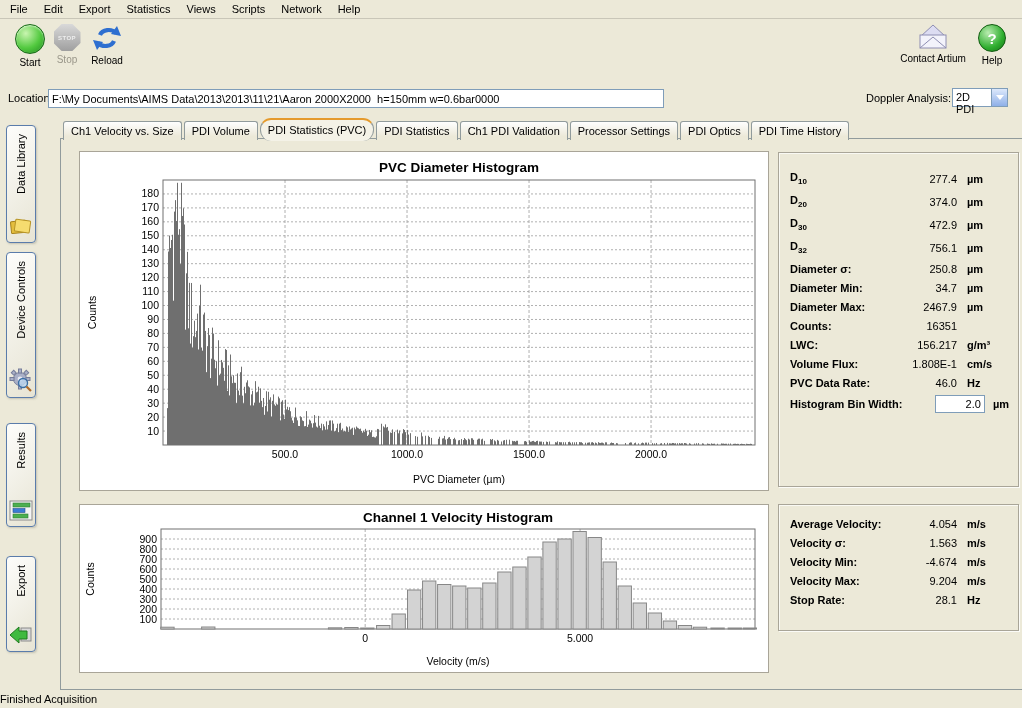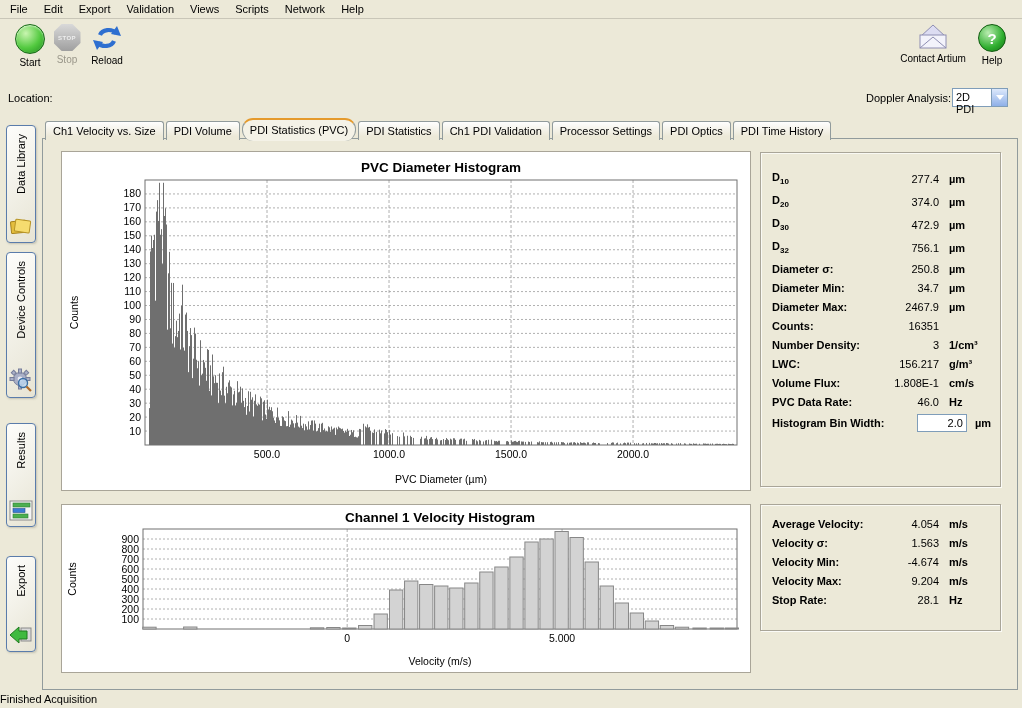--- a/index.html
+++ b/index.html
@@ -44,21 +44,21 @@
 
   
   .side-btn{position:absolute;left:6px;width:30px;border:1px solid #5a7cab;border-radius:4px;
      background:linear-gradient(135deg,#fdfdfb,#e7e4d4);display:flex;flex-direction:column;
      align-items:center;padding:8px 0 5px 0;box-sizing:border-box;cursor:default;
      box-shadow:1px 1px 2px rgba(120,120,110,.35);}
   .vtext{writing-mode:vertical-rl;transform:rotate(180deg);font-size:11px;white-space:nowrap;}
   .side-icon{margin-top:auto;}
 
   
-  #main{position:absolute;left:42px;top:118px;width:804px;height:572px;}
+  #main{position:absolute;left:60px;top:118px;width:804px;height:572px;}
   #tabstrip{position:absolute;left:3px;top:0;height:22px;display:flex;align-items:flex-end;z-index:5;}
   .tab{border:1px solid #919b9c;border-bottom:none;border-radius:3px 3px 0 0;
      background:linear-gradient(#fefefe,#ece9d8 80%);padding:0 7px;height:18px;line-height:18px;
      margin-right:2px;font-size:11px;cursor:default;white-space:nowrap;}
   .tab.active{height:21px;line-height:21px;background:#f4f2e7;border-top:2px solid #e59a2c;
      position:relative;top:1px;border-radius:11px;}
   #pane{position:absolute;left:0;top:20px;width:974px;height:550px;border:1px solid #919b9c;
      background:#ece9d8;}
 
   
@@ -87,21 +87,21 @@
 </style>
 </head>
 <body>
 
 <div id="page">
 
   <div id="menubar">
       <div class="menu-item">File</div>
       <div class="menu-item">Edit</div>
       <div class="menu-item">Export</div>
-      <div class="menu-item">Validation</div>
+      <div class="menu-item">Statistics</div>
       <div class="menu-item">Views</div>
       <div class="menu-item">Scripts</div>
       <div class="menu-item">Network</div>
       <div class="menu-item">Help</div>
     </div>
 
   <div id="toolbar">
     <div class="tool" style="left:8px;width:44px;">
       <div class="icon-start"></div>
       <div class="tlabel">Start</div>
@@ -132,20 +132,21 @@
     <div class="tool" style="left:972px;width:40px;">
       <div class="icon-help">
           <span>?</span>
         </div>
       <div class="tlabel">Help</div>
     </div>
   </div>
 
   <div id="locrow">
     <span id="loc-label">Location:</span>
+    <input id="loc-input" type="text" value="F:\My Documents\AIMS Data\2013\2013\11\21\Aaron 2000X2000  h=150mm w=0.6bar0000" style="">
     <span id="doppler-label">Doppler Analysis:</span>
     <div id="doppler-box">
       <div id="doppler-value">2D PDI</div>
       <div id="doppler-arrow"></div>
     </div>
   </div>
 
   <div class="side-btn" style="top:125px;height:118px;">
     <span class="vtext">Data Library</span>
     <svg class="side-icon" width="24" height="22" viewBox="0 0 24 22">
@@ -714,25 +715,20 @@
               <span class="lbl">Diameter Max:</span>
               <span class="val">2467.9</span>
               <span class="unit">µm</span>
             </div>
             <div class="srow">
               <span class="lbl">Counts:</span>
               <span class="val">16351</span>
               <span class="unit"></span>
             </div>
             <div class="srow">
-              <span class="lbl">Number Density:</span>
-              <span class="val">3</span>
-              <span class="unit">1/cm³</span>
-            </div>
-            <div class="srow">
               <span class="lbl">LWC:</span>
               <span class="val">156.217</span>
               <span class="unit">g/m³</span>
             </div>
             <div class="srow">
               <span class="lbl">Volume Flux:</span>
               <span class="val">1.808E-1</span>
               <span class="unit">cm/s</span>
             </div>
             <div class="srow">

